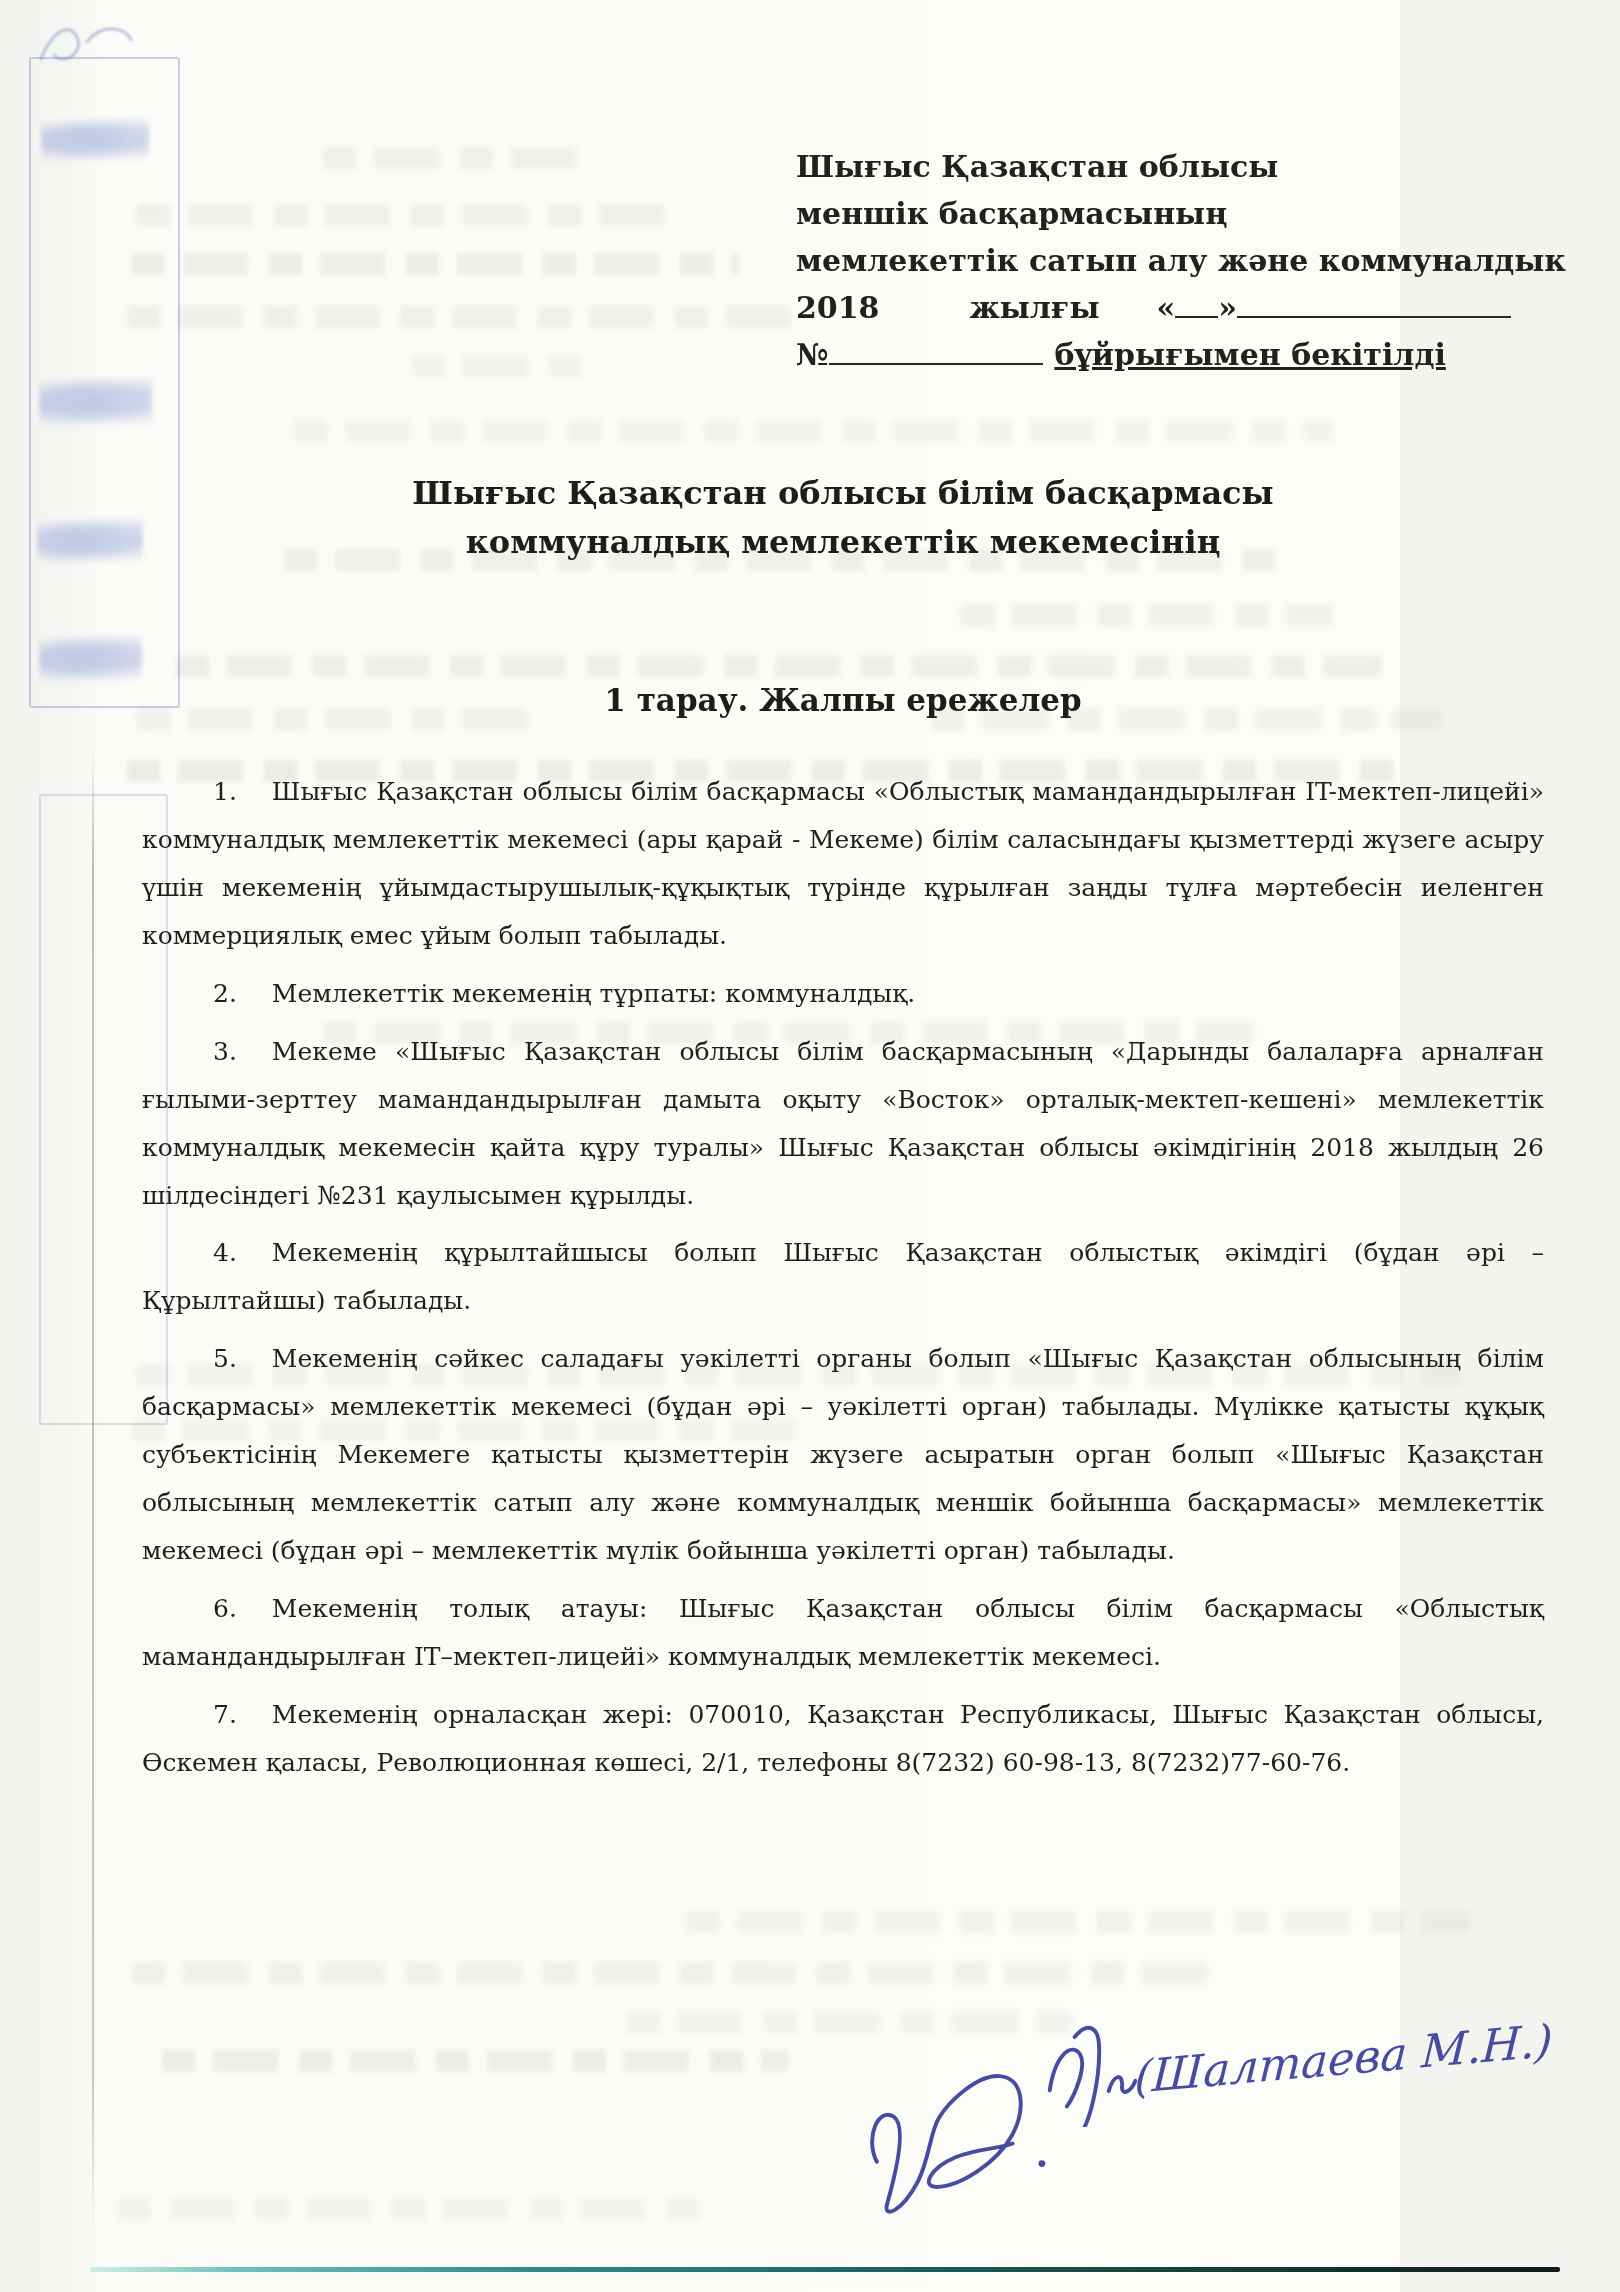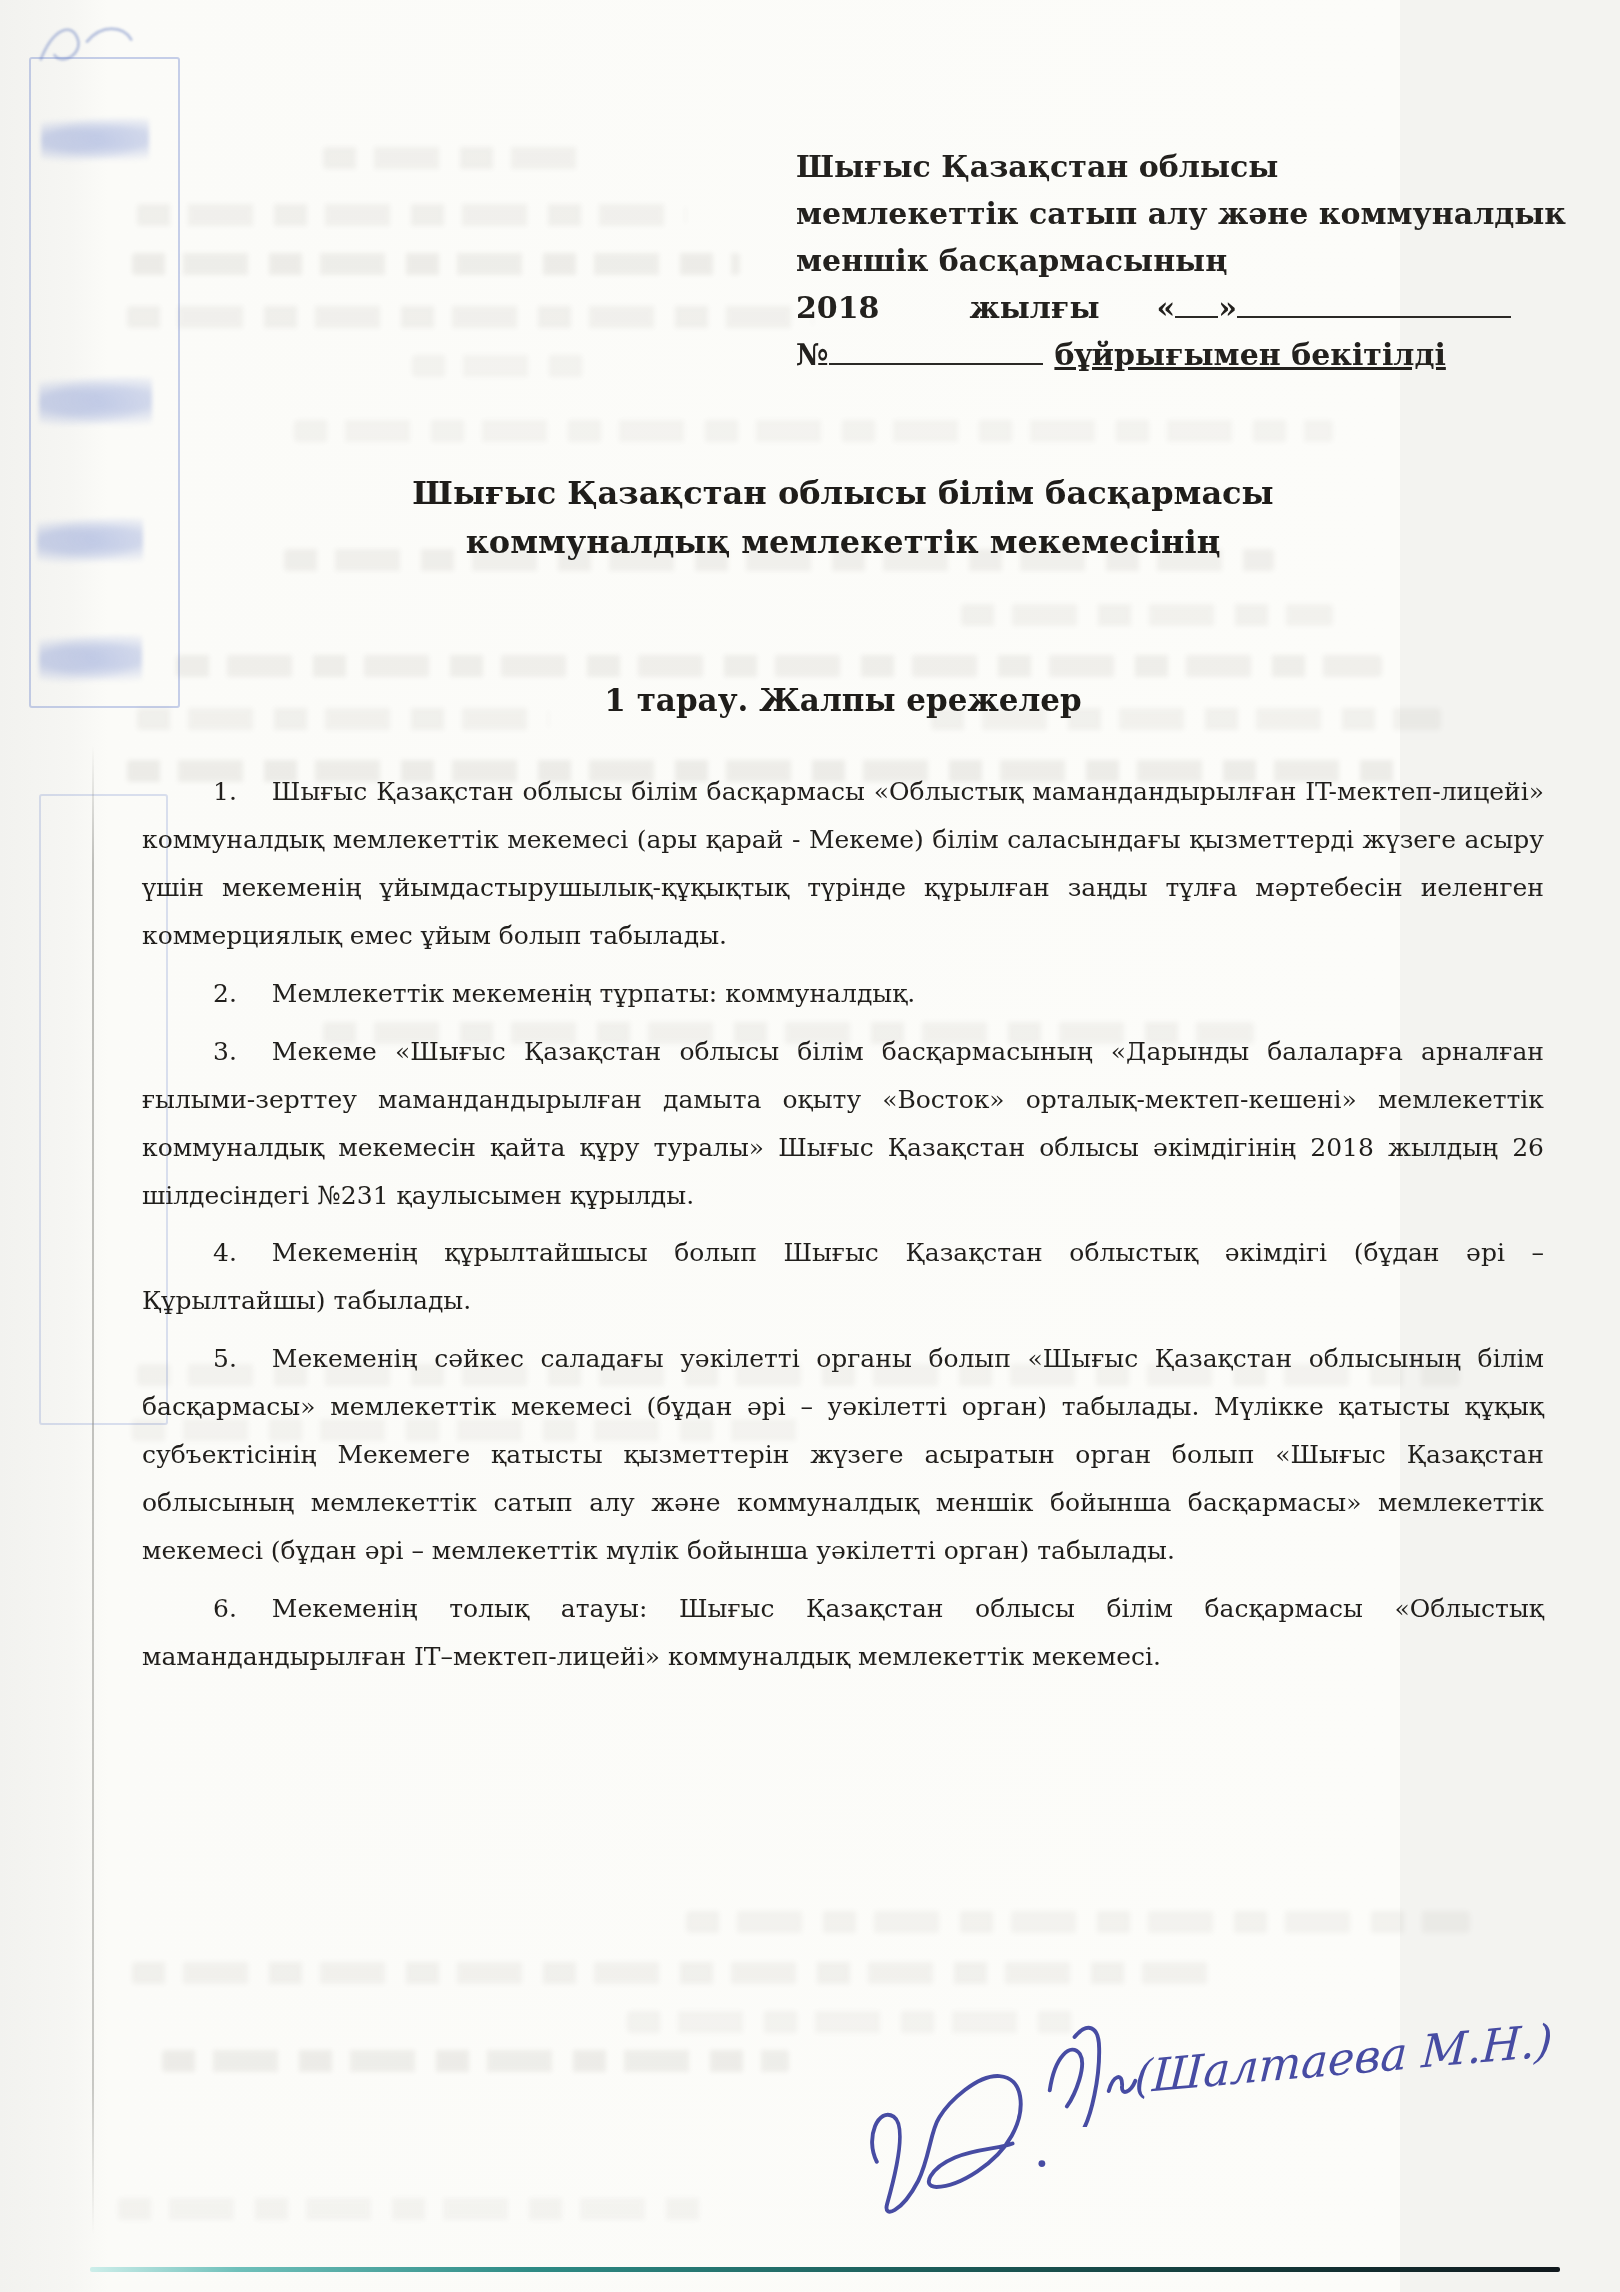--- a/index.html
+++ b/index.html
@@ -123,40 +123,41 @@
   <div class="ghost" style="left:137px;top:1364px;width:1323px;opacity:.11;"></div>
   <div class="ghost" style="left:132px;top:1419px;width:667px;opacity:.1;"></div>
   <div class="ghost" style="left:686px;top:1911px;width:784px;opacity:.11;"></div>
   <div class="ghost" style="left:132px;top:1962px;width:1078px;opacity:.12;"></div>
   <div class="ghost" style="left:627px;top:2011px;width:461px;opacity:.1;"></div>
   <div class="ghost" style="left:162px;top:2050px;width:627px;opacity:.16;"></div>
   <div class="ghost" style="left:118px;top:2198px;width:588px;opacity:.09;"></div>
 
   <div class="approval">
     <span class="row">Шығыс Қазақстан облысы</span>
+    <span class="row">меншік басқармасының</span>
     <span class="row">мемлекеттік сатып алу және коммуналдык</span>
-    <span class="row">меншік басқармасының</span>
     <span class="row row4"><span>2018</span><span class="gap1"></span><span>жылғы</span><span class="gap2"></span><span>«</span><span class="ul" style="width:43px"></span><span>»</span><span class="ul" style="width:274px"></span></span>
     <span class="row row5"><span>№</span><span class="ul" style="width:214px"></span><span class="txt">бұйрығымен бекітілді</span></span>
   </div>
 
   <div class="title-block">
     <div>Шығыс Қазақстан облысы білім басқармасы</div>
     <div>коммуналдық мемлекеттік мекемесінің</div>
   </div>
 
   <div class="chapter-heading">1 тарау. Жалпы ережелер</div>
 
   <div class="body-text">
     <p><span class="par-num">1.</span><span>Шығыс Қазақстан облысы білім басқармасы «Облыстық мамандандырылған IT-мектеп-лицейі» коммуналдық мемлекеттік мекемесі (ары қарай - Мекеме) білім саласындағы қызметтерді жүзеге асыру үшін мекеменің ұйымдастырушылық-құқықтық түрінде құрылған заңды тұлға мәртебесін иеленген коммерциялық емес ұйым болып табылады.</span></p>
     <p><span class="par-num">2.</span><span>Мемлекеттік мекеменің тұрпаты: коммуналдық.</span></p>
     <p><span class="par-num">3.</span><span>Мекеме «Шығыс Қазақстан облысы білім басқармасының «Дарынды балаларға арналған ғылыми-зерттеу мамандандырылған дамыта оқыту «Восток» орталық-мектеп-кешені» мемлекеттік коммуналдық мекемесін қайта құру туралы» Шығыс Қазақстан облысы әкімдігінің 2018 жылдың 26 шілдесіндегі №231 қаулысымен құрылды.</span></p>
     <p><span class="par-num">4.</span><span>Мекеменің құрылтайшысы болып Шығыс Қазақстан облыстық әкімдігі (бұдан әрі – Құрылтайшы) табылады.</span></p>
     <p><span class="par-num">5.</span><span>Мекеменің сәйкес саладағы уәкілетті органы болып «Шығыс Қазақстан облысының  білім басқармасы» мемлекеттік мекемесі (бұдан әрі – уәкілетті орган) табылады. Мүлікке қатысты құқық субъектісінің Мекемеге қатысты қызметтерін жүзеге асыратын орган болып «Шығыс Қазақстан облысының мемлекеттік сатып алу және коммуналдық меншік бойынша басқармасы» мемлекеттік мекемесі (бұдан әрі – мемлекеттік мүлік бойынша уәкілетті орган) табылады.</span></p>
     <p><span class="par-num">6.</span><span>Мекеменің толық атауы: Шығыс Қазақстан облысы білім басқармасы «Облыстық мамандандырылған IT–мектеп-лицейі» коммуналдық мемлекеттік мекемесі.</span></p>
+    <p><span class="par-num">7.</span><span>Мекеменің орналасқан жері: 070010, Қазақстан Республикасы, Шығыс Қазақстан облысы, Өскемен қаласы, Революционная көшесі, 2/1, телефоны 8(7232) 60-98-13, 8(7232)77-60-76.</span></p>
   </div>
 
   <div class="sig-name">
     <svg width="578" height="137" viewBox="0 0 590 140">
       <g transform="rotate(-5 295 70)">
         <path class="sig-ink" stroke-width="4" d="M14,78 C22,44 40,30 48,44 C54,56 40,84 30,96 M44,26 C58,12 70,16 68,40 C66,70 54,108 44,122 M74,84 c6,-16 16,-18 14,-4 c-2,10 8,8 14,-4"></path>
         <text class="sig-text" x="112" y="88" transform="skewX(-8)">(Шалтаева М.Н.)</text>
       </g>
     </svg>
   </div>

